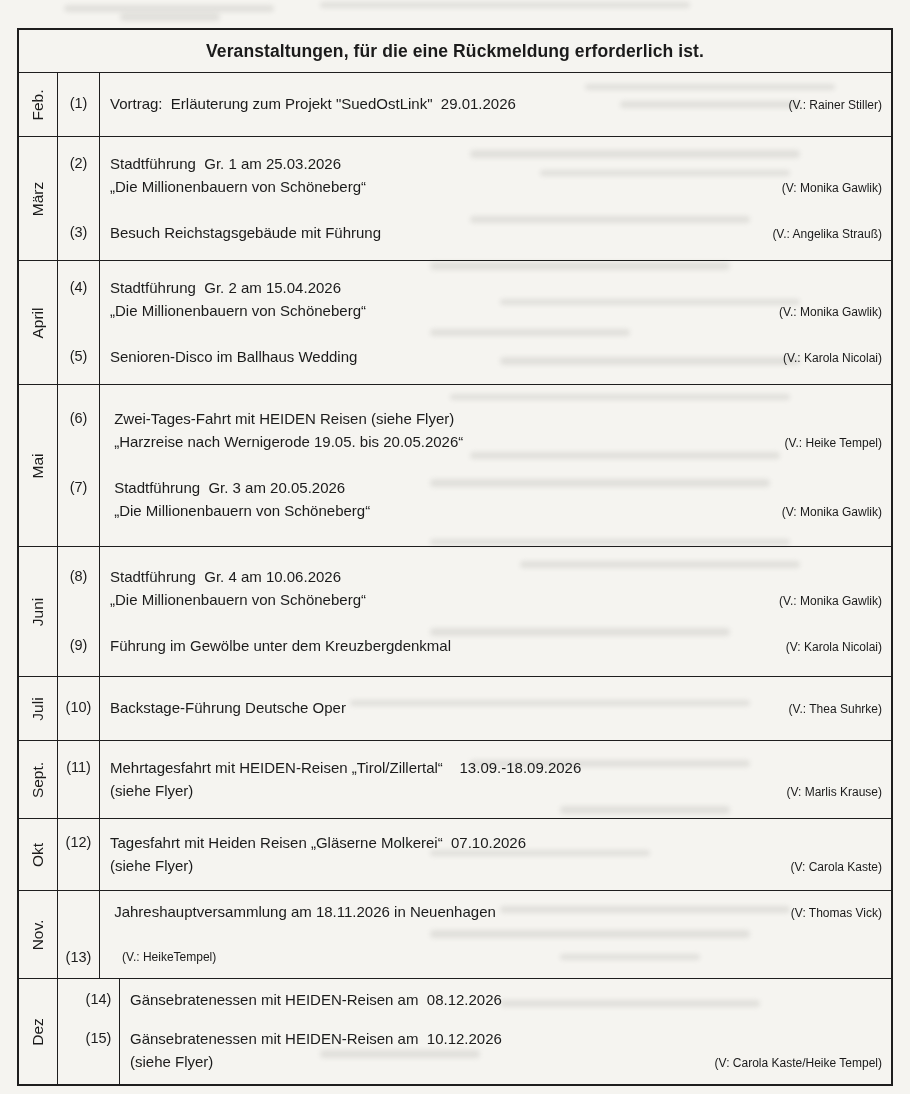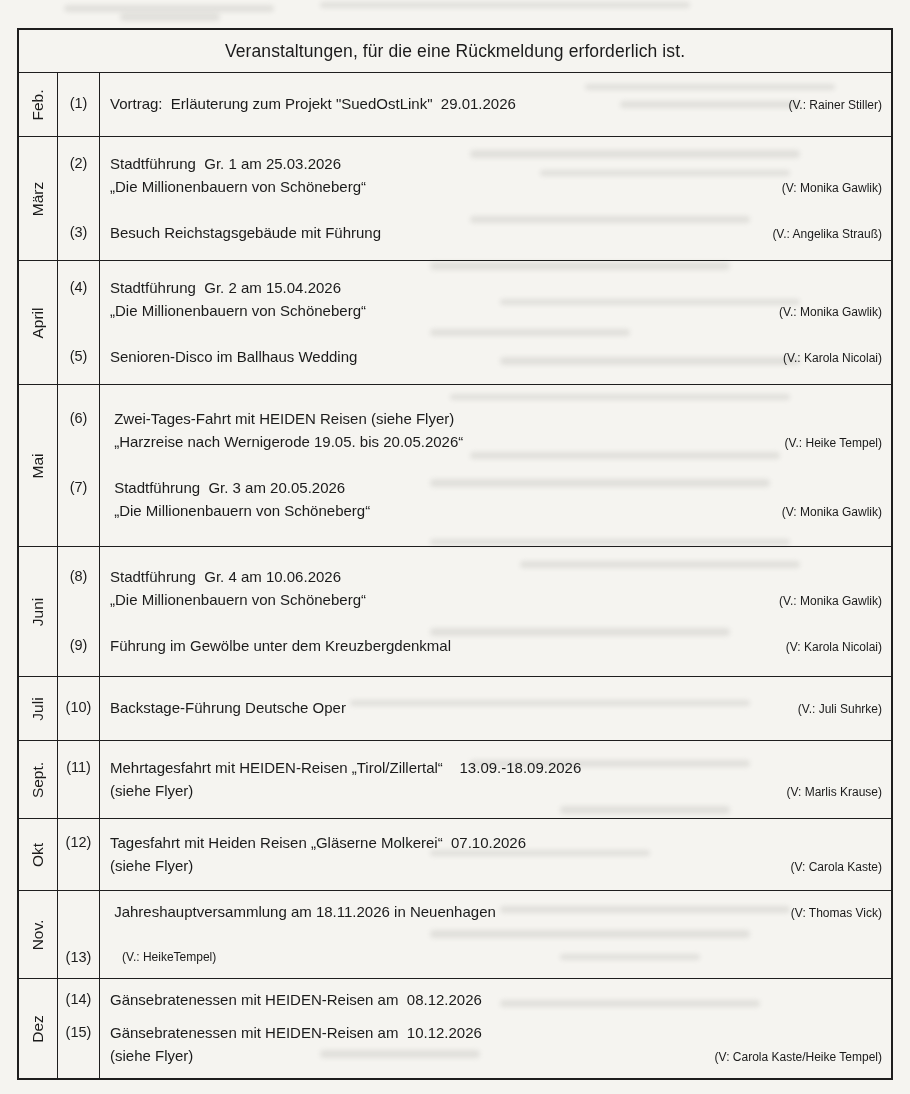--- a/index.html
+++ b/index.html
@@ -27,21 +27,21 @@
     border: 2.4px solid #1e1e1e;
     z-index: 1;
     display: flex; flex-direction: column;
     box-sizing: border-box;
     background: transparent;
   }
   .titlerow {
     height: 42px;
     border-bottom: 1.7px solid #1e1e1e;
     display: flex; align-items: center; justify-content: center;
-    font-weight: normal; font-size: 17.5px;
+    font-weight: bold; font-size: 17.5px;
     letter-spacing: 0.1px;
   }
   .tbody { display: flex; flex-direction: column; }
   .group { display: flex; border-bottom: 1.7px solid #1e1e1e; box-sizing: border-box; }
   .group:last-child { border-bottom: none; }
 
   .month {
     width: 38px; flex: none;
     border-right: 1.7px solid #1e1e1e;
     display: flex; align-items: center; justify-content: center;
@@ -50,21 +50,21 @@
     transform: rotate(-90deg);
     white-space: nowrap;
     font-size: 15.5px;
   }
 
   .events {
     flex: 1; position: relative;
     display: flex; flex-direction: column; justify-content: center;
     gap: 21px; padding: 9px 0;
   }
-  .events.tight { gap: 10px; }
+  .events.tight { gap: 16px; margin-left: 20px; }
   .events::before {
     content: '';
     position: absolute; left: 41px; top: 0; bottom: 0;
     border-left: 1.7px solid #1e1e1e;
   }
 
   .event { display: flex; }
   .num {
     width: 41px; flex: none;
     text-align: center;
@@ -249,21 +249,21 @@
         <div class="group" style="min-height: 64px;">
           <div class="month">
             <span>Juli</span>
           </div>
           <div class="events">
             <div class="event">
               <div class="num">(10)</div>
               <div class="lines">
                 <div class="line">
                   <span class="ltext"><span>Backstage-Führung Deutsche Oper</span></span>
-                  <span class="org">(V.: Juli Suhrke)</span>
+                  <span class="org">(V.: Thea Suhrke)</span>
                 </div>
               </div>
             </div>
           </div>
         </div>
         <div class="group" style="min-height: 78px;">
           <div class="month">
             <span>Sept.</span>
           </div>
           <div class="events">

